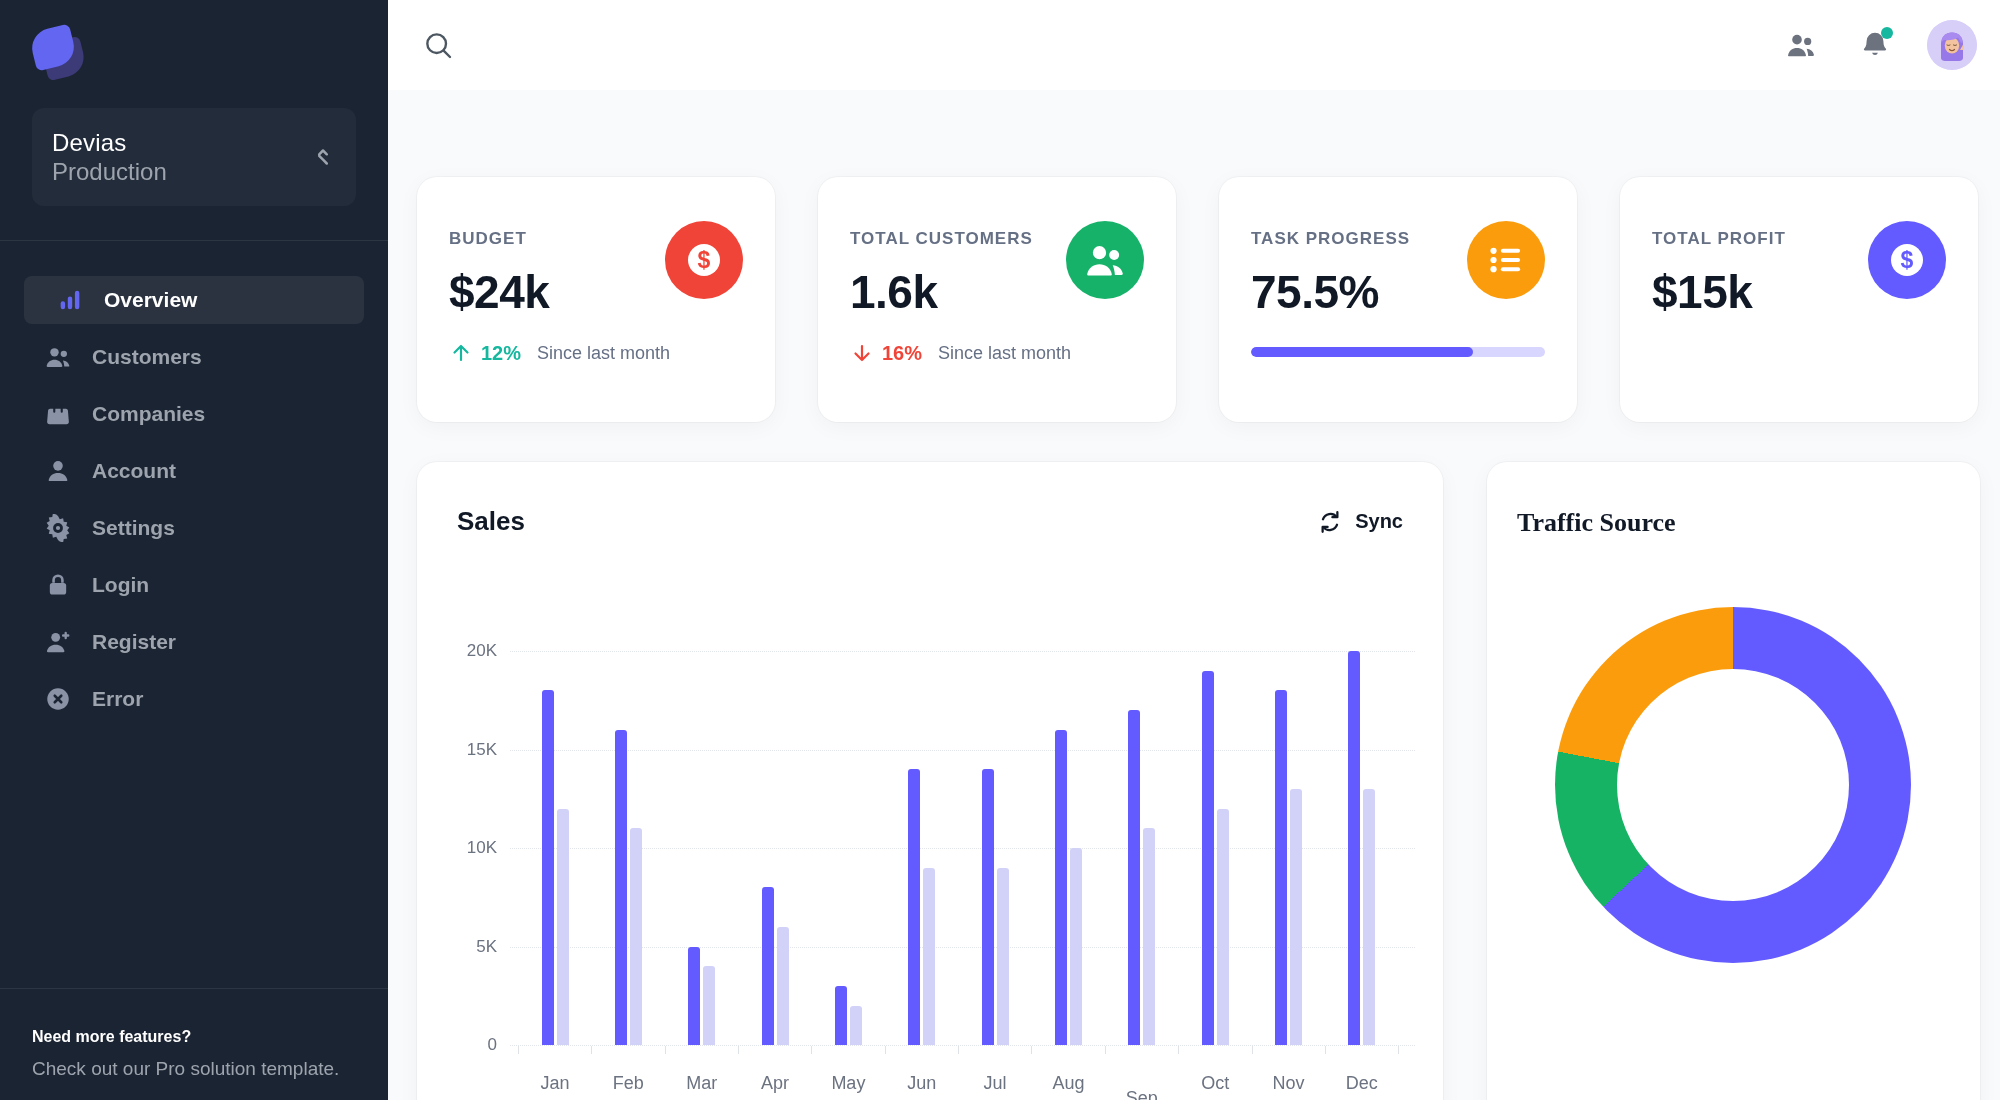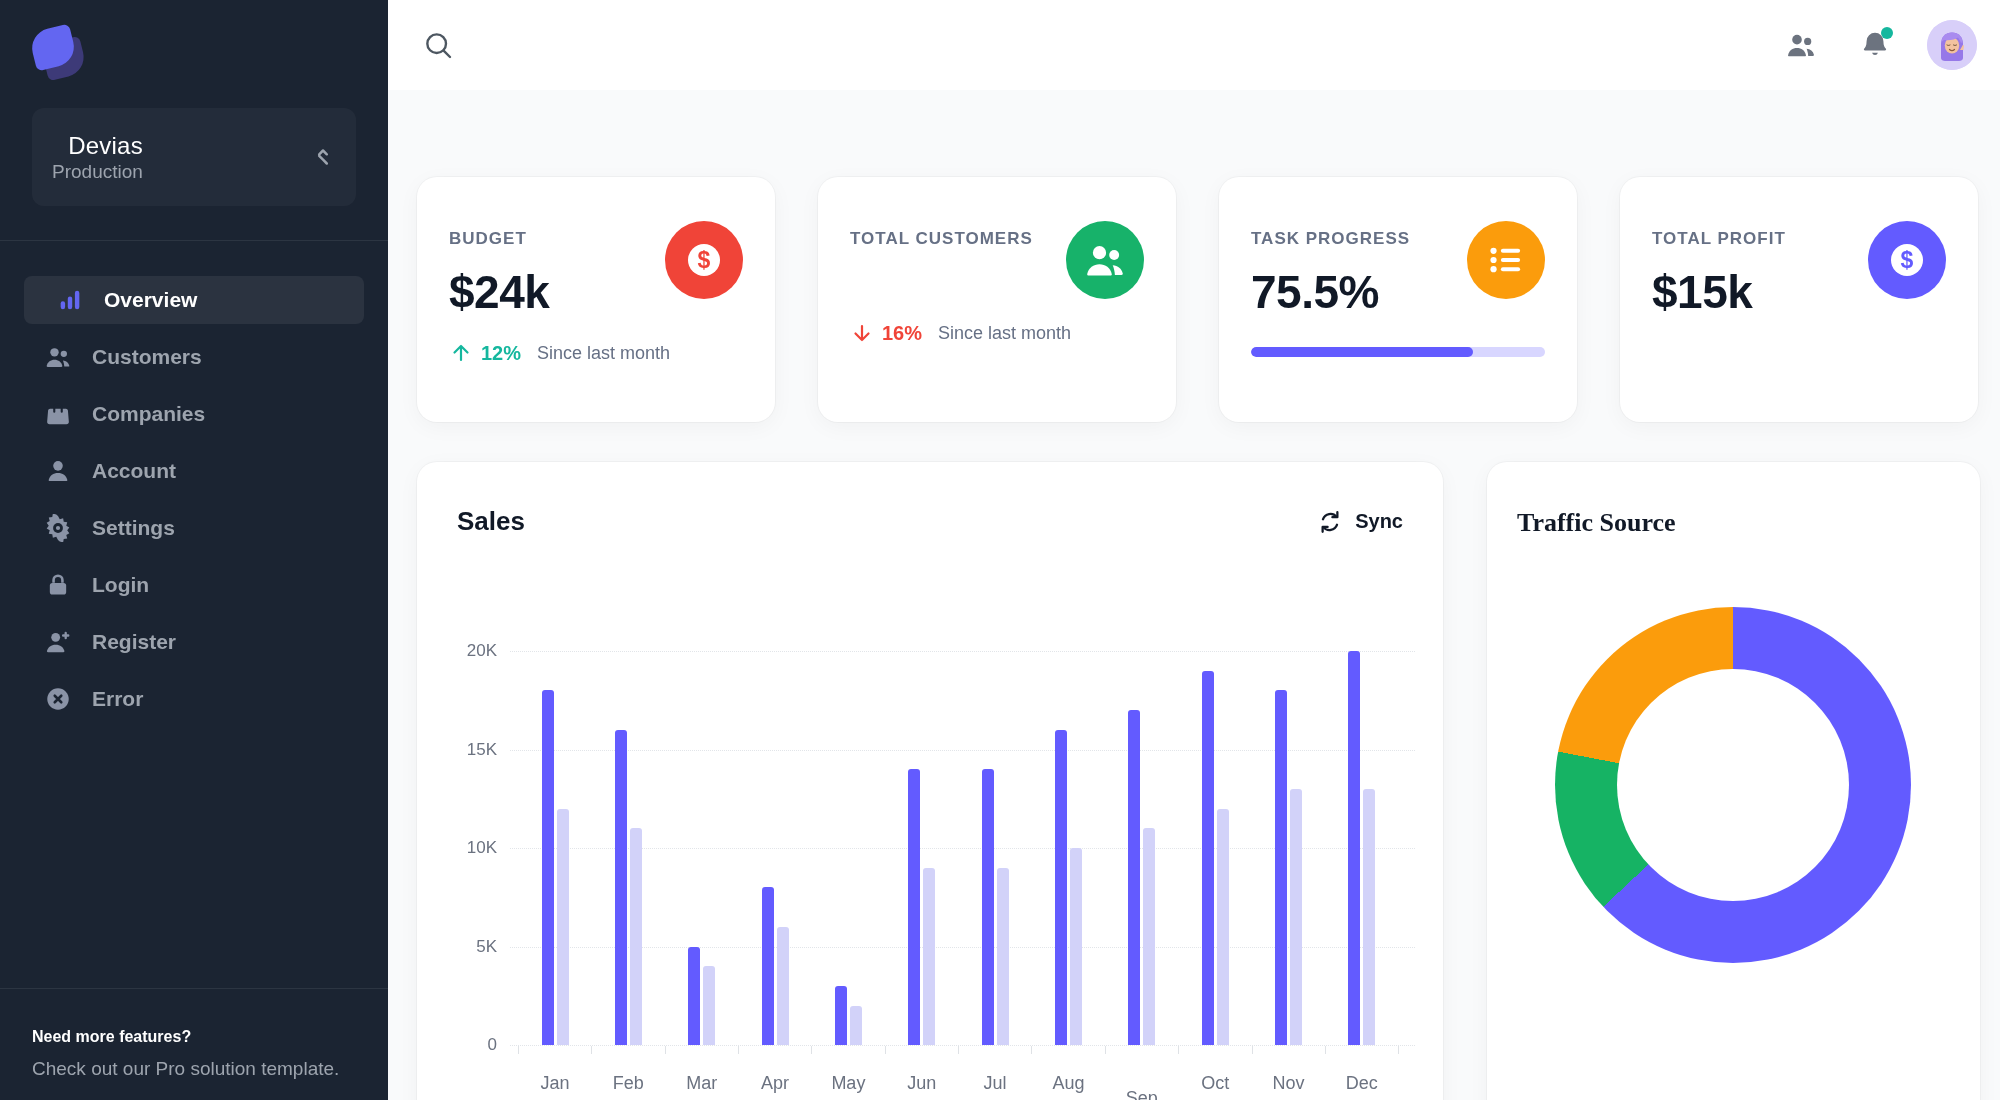--- a/index.html
+++ b/index.html
@@ -11,22 +11,22 @@
   .sidebar { position:absolute; left:0; top:0; width:388px; height:1100px;
              background:#1B2432; color:#fff; }
   .logo { position:absolute; left:32px; top:28px; width:56px; height:52px; }
   .leaf-back { position:absolute; left:12px; top:12px; width:40px; height:37px;
                background:#3D3A78; border-radius:20px 6px 20px 6px; transform:rotate(-14deg); }
   .leaf-front { position:absolute; left:0; top:0; width:42px; height:39px;
                 background:#6366F1; border-radius:20px 6px 20px 6px; transform:rotate(-14deg); }
   .workspace { position:absolute; left:32px; top:108px; width:324px; height:98px;
                background:rgba(255,255,255,0.04); border-radius:12px; padding:0 20px;
                display:flex; align-items:center; justify-content:space-between; cursor:pointer; }
-  .ws-name { font-size:24px; font-weight:500; color:#FFFFFF; letter-spacing:.2px;text-align:right; }
-  .ws-env  { font-size:19px; color:#9DA4AE; margin-top:1px; }
+  .ws-name { font-size:24px; font-weight:500; color:#FFFFFF; letter-spacing:.2px; }
+  .ws-env  { font-size:24px; color:#9DA4AE; margin-top:1px; }
   .sb-divider { position:absolute; left:0; width:388px; height:1px; background:rgba(255,255,255,0.08); }
   .nav { position:absolute; left:24px; top:276px; width:340px; }
   .nav-item { display:flex; align-items:center; height:48px; margin-bottom:9px;
               border-radius:8px; padding:0 20px; cursor:pointer; }
   .nav-item svg { width:28px; height:28px; color:#8A93A6; flex:none; }
   .nav-item .nav-label { margin-left:20px; font-size:21px; font-weight:bold; color:#9DA4AE; }
   .nav-item.active { background:rgba(255,255,255,0.07);padding-left:32px; }
   .nav-item.active svg { color:#6366F1; }
   .nav-item.active .nav-label { color:#FFFFFF; }
   .sb-footer { position:absolute; left:32px; top:1028px; width:330px; }
@@ -245,20 +245,21 @@
           </svg>
           <span class="trend-pct" style="color:#15B79E">12%</span>
           <span class="trend-cap">Since last month</span>
         </div>
       </div>
 
       <div class="card stat-card">
         <div class="stat-top">
           <div>
             <div class="stat-label">TOTAL CUSTOMERS</div>
+            <div class="stat-value">1.6k</div>
           </div>
           <div class="stat-avatar" style="background: rgb(23, 178, 106); color: rgb(23, 178, 106);">
             <svg viewBox="0 0 24 24" fill="#FFFFFF">
               <circle cx="9" cy="8" r="3.6"></circle>
                 <path d="M2.3 19.6c.8-3.4 3.4-5.3 6.7-5.3s5.9 1.9 6.7 5.3c.1.5-.3.9-.8.9H3.1c-.5 0-.9-.4-.8-.9z"></path>
               <circle cx="17" cy="9.3" r="2.7"></circle>
                 <path d="M16.2 14.9c2.8.2 4.9 1.8 5.5 4.5.1.4-.2.8-.7.8h-3.6c-.1-2-.6-3.9-1.2-5.3z"></path>
             </svg>
           </div>
         </div>

